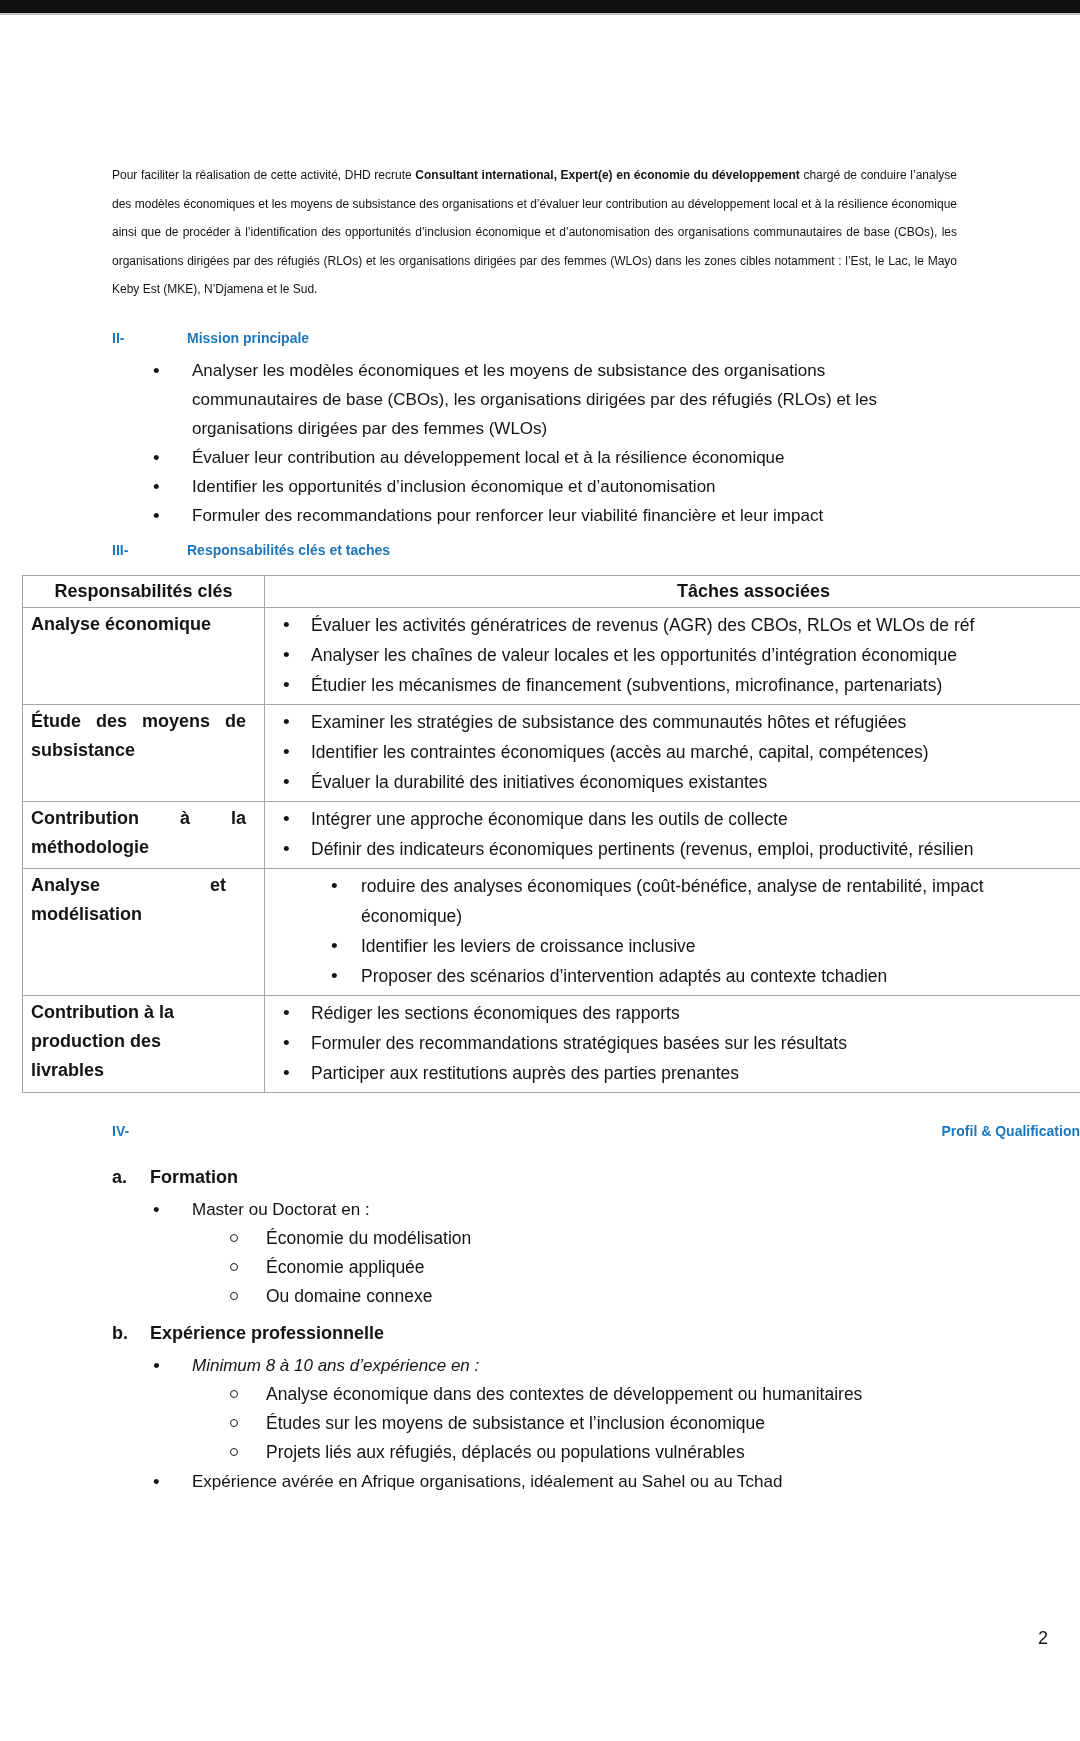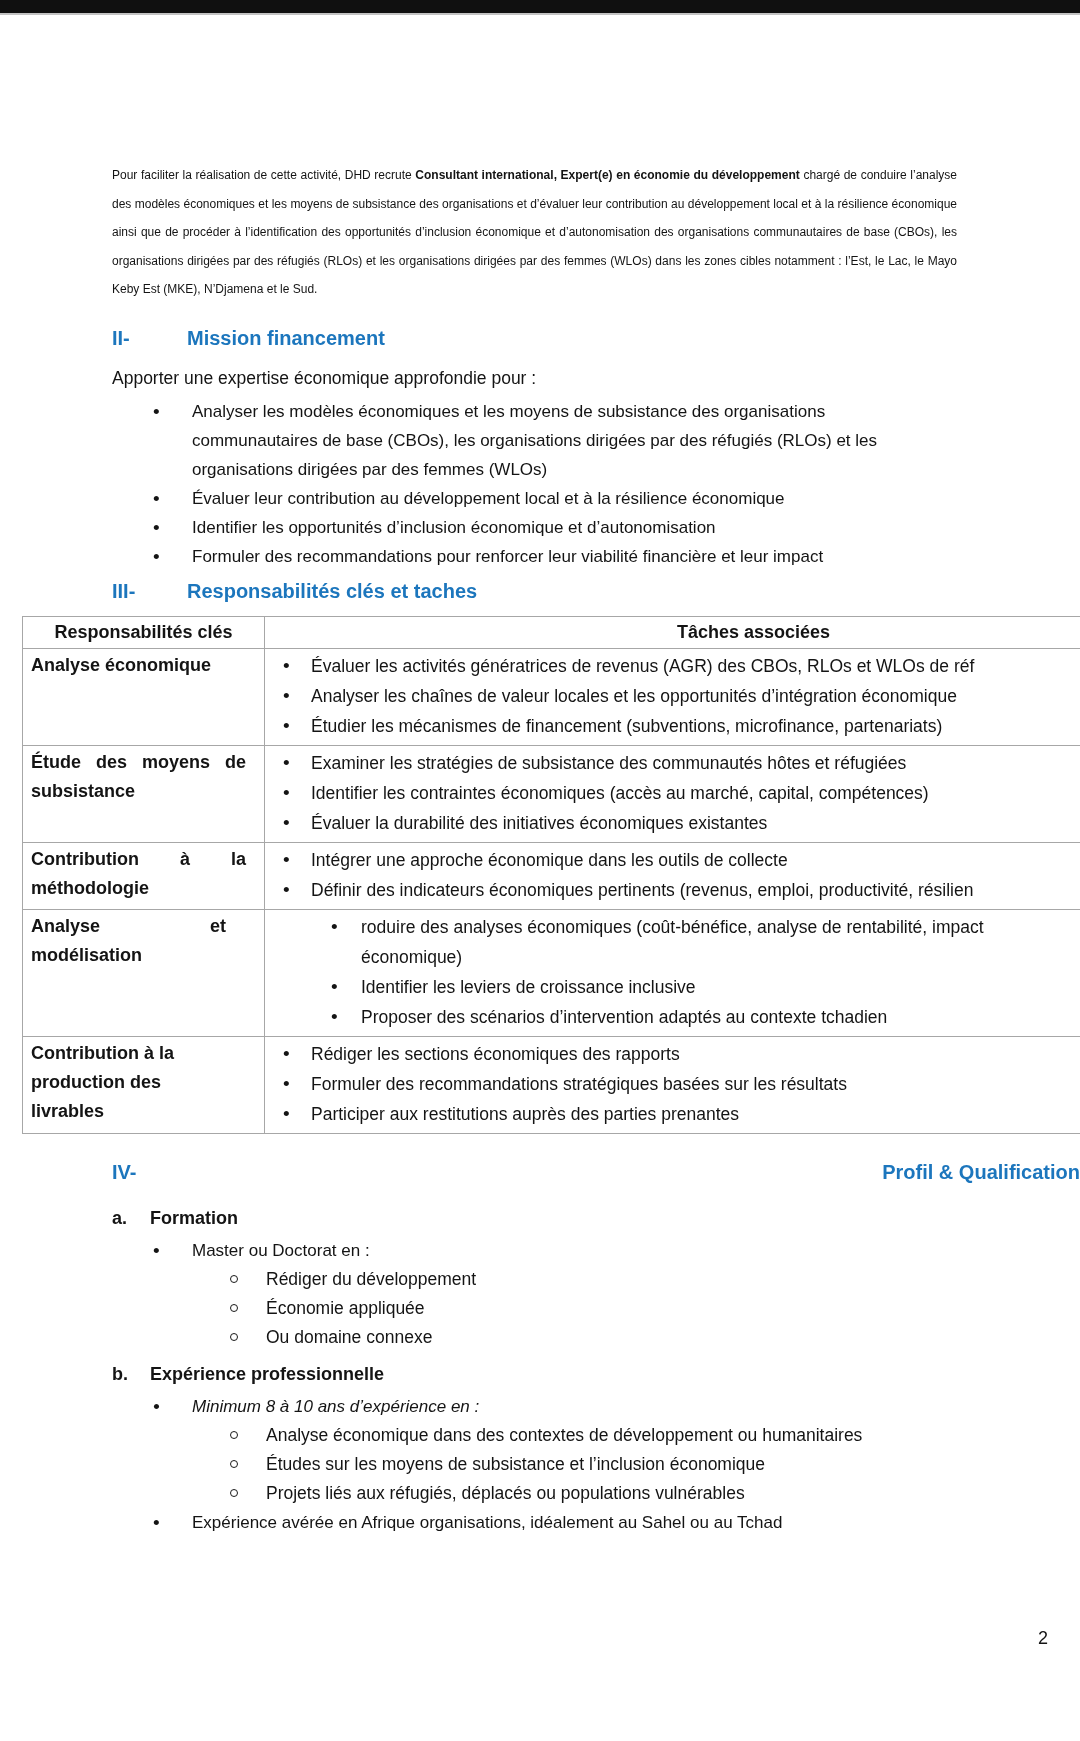--- a/index.html
+++ b/index.html
@@ -25,21 +25,21 @@
     width: 845px;
     font-size: 12px;
     line-height: 28.6px;
     text-align: justify;
   }
   .intro b { font-weight: bold; }
 
   
   .heading {
     display: flex;
-    font-size: 20px;
+    font-size: 14px;
     font-weight: bold;
     color: #1c76bd;
     line-height: 26px;
   }
   .h-num { width: 75px; flex: 0 0 75px; }
   .heading-mission { margin-top: 21px; }
   .heading-resp { margin-top: 7px; }
   .heading-profile { margin-top: 25px; justify-content: space-between; }
 
   .lead {
@@ -160,24 +160,23 @@
 <body>
 
 <div class="top-bar"></div>
 
 <div class="content">
 
   <p class="intro"><span>Pour faciliter la réalisation de cette activité, DHD recrute </span><b>Consultant international, Expert(e) en économie du développement</b><span> chargé de conduire l’analyse des modèles économiques et les moyens de subsistance des organisations et d’évaluer leur contribution au développement local et à la résilience économique ainsi que de procéder à l’identification des opportunités d’inclusion économique et d’autonomisation des organisations communautaires de base (CBOs), les organisations dirigées par des réfugiés (RLOs) et les organisations dirigées par des femmes (WLOs) dans les zones cibles notamment : l’Est, le Lac, le Mayo Keby Est (MKE), N’Djamena et le Sud.</span></p>
 
   <div class="heading heading-mission">
     <span class="h-num">II-</span>
-    <span class="h-title">Mission financement</span>
-  </div>
-
-  <div class="lead">Apporter une expertise économique approfondie pour :</div>
+    <span class="h-title">Mission principale</span>
+  </div>
+
 
   <ul class="disc">
     <li>Analyser les modèles économiques et les moyens de subsistance des organisations communautaires de base (CBOs), les organisations dirigées par des réfugiés (RLOs) et les organisations dirigées par des femmes (WLOs)</li>
     <li>Évaluer leur contribution au développement local et à la résilience économique</li>
     <li>Identifier les opportunités d’inclusion économique et d’autonomisation</li>
     <li>Formuler des recommandations pour renforcer leur viabilité financière et leur impact</li>
   </ul>
 
   <div class="heading heading-resp">
     <span class="h-num">III-</span>
@@ -269,21 +268,21 @@
 
   <div class="sub-head sub-head-a">
     <span class="letter">a.</span>
     <span>Formation</span>
   </div>
 
   <ul class="disc gap-before-master">
     <li>Master ou Doctorat en :</li>
   </ul>
   <ul class="circle">
-    <li>Rédiger du développement</li>
+    <li>Économie du modélisation</li>
     <li>Économie appliquée</li>
     <li>Ou domaine connexe</li>
   </ul>
 
   <div class="sub-head sub-head-b">
     <span class="letter">b.</span>
     <span>Expérience professionnelle</span>
   </div>
 
   <ul class="disc gap-before-min">

